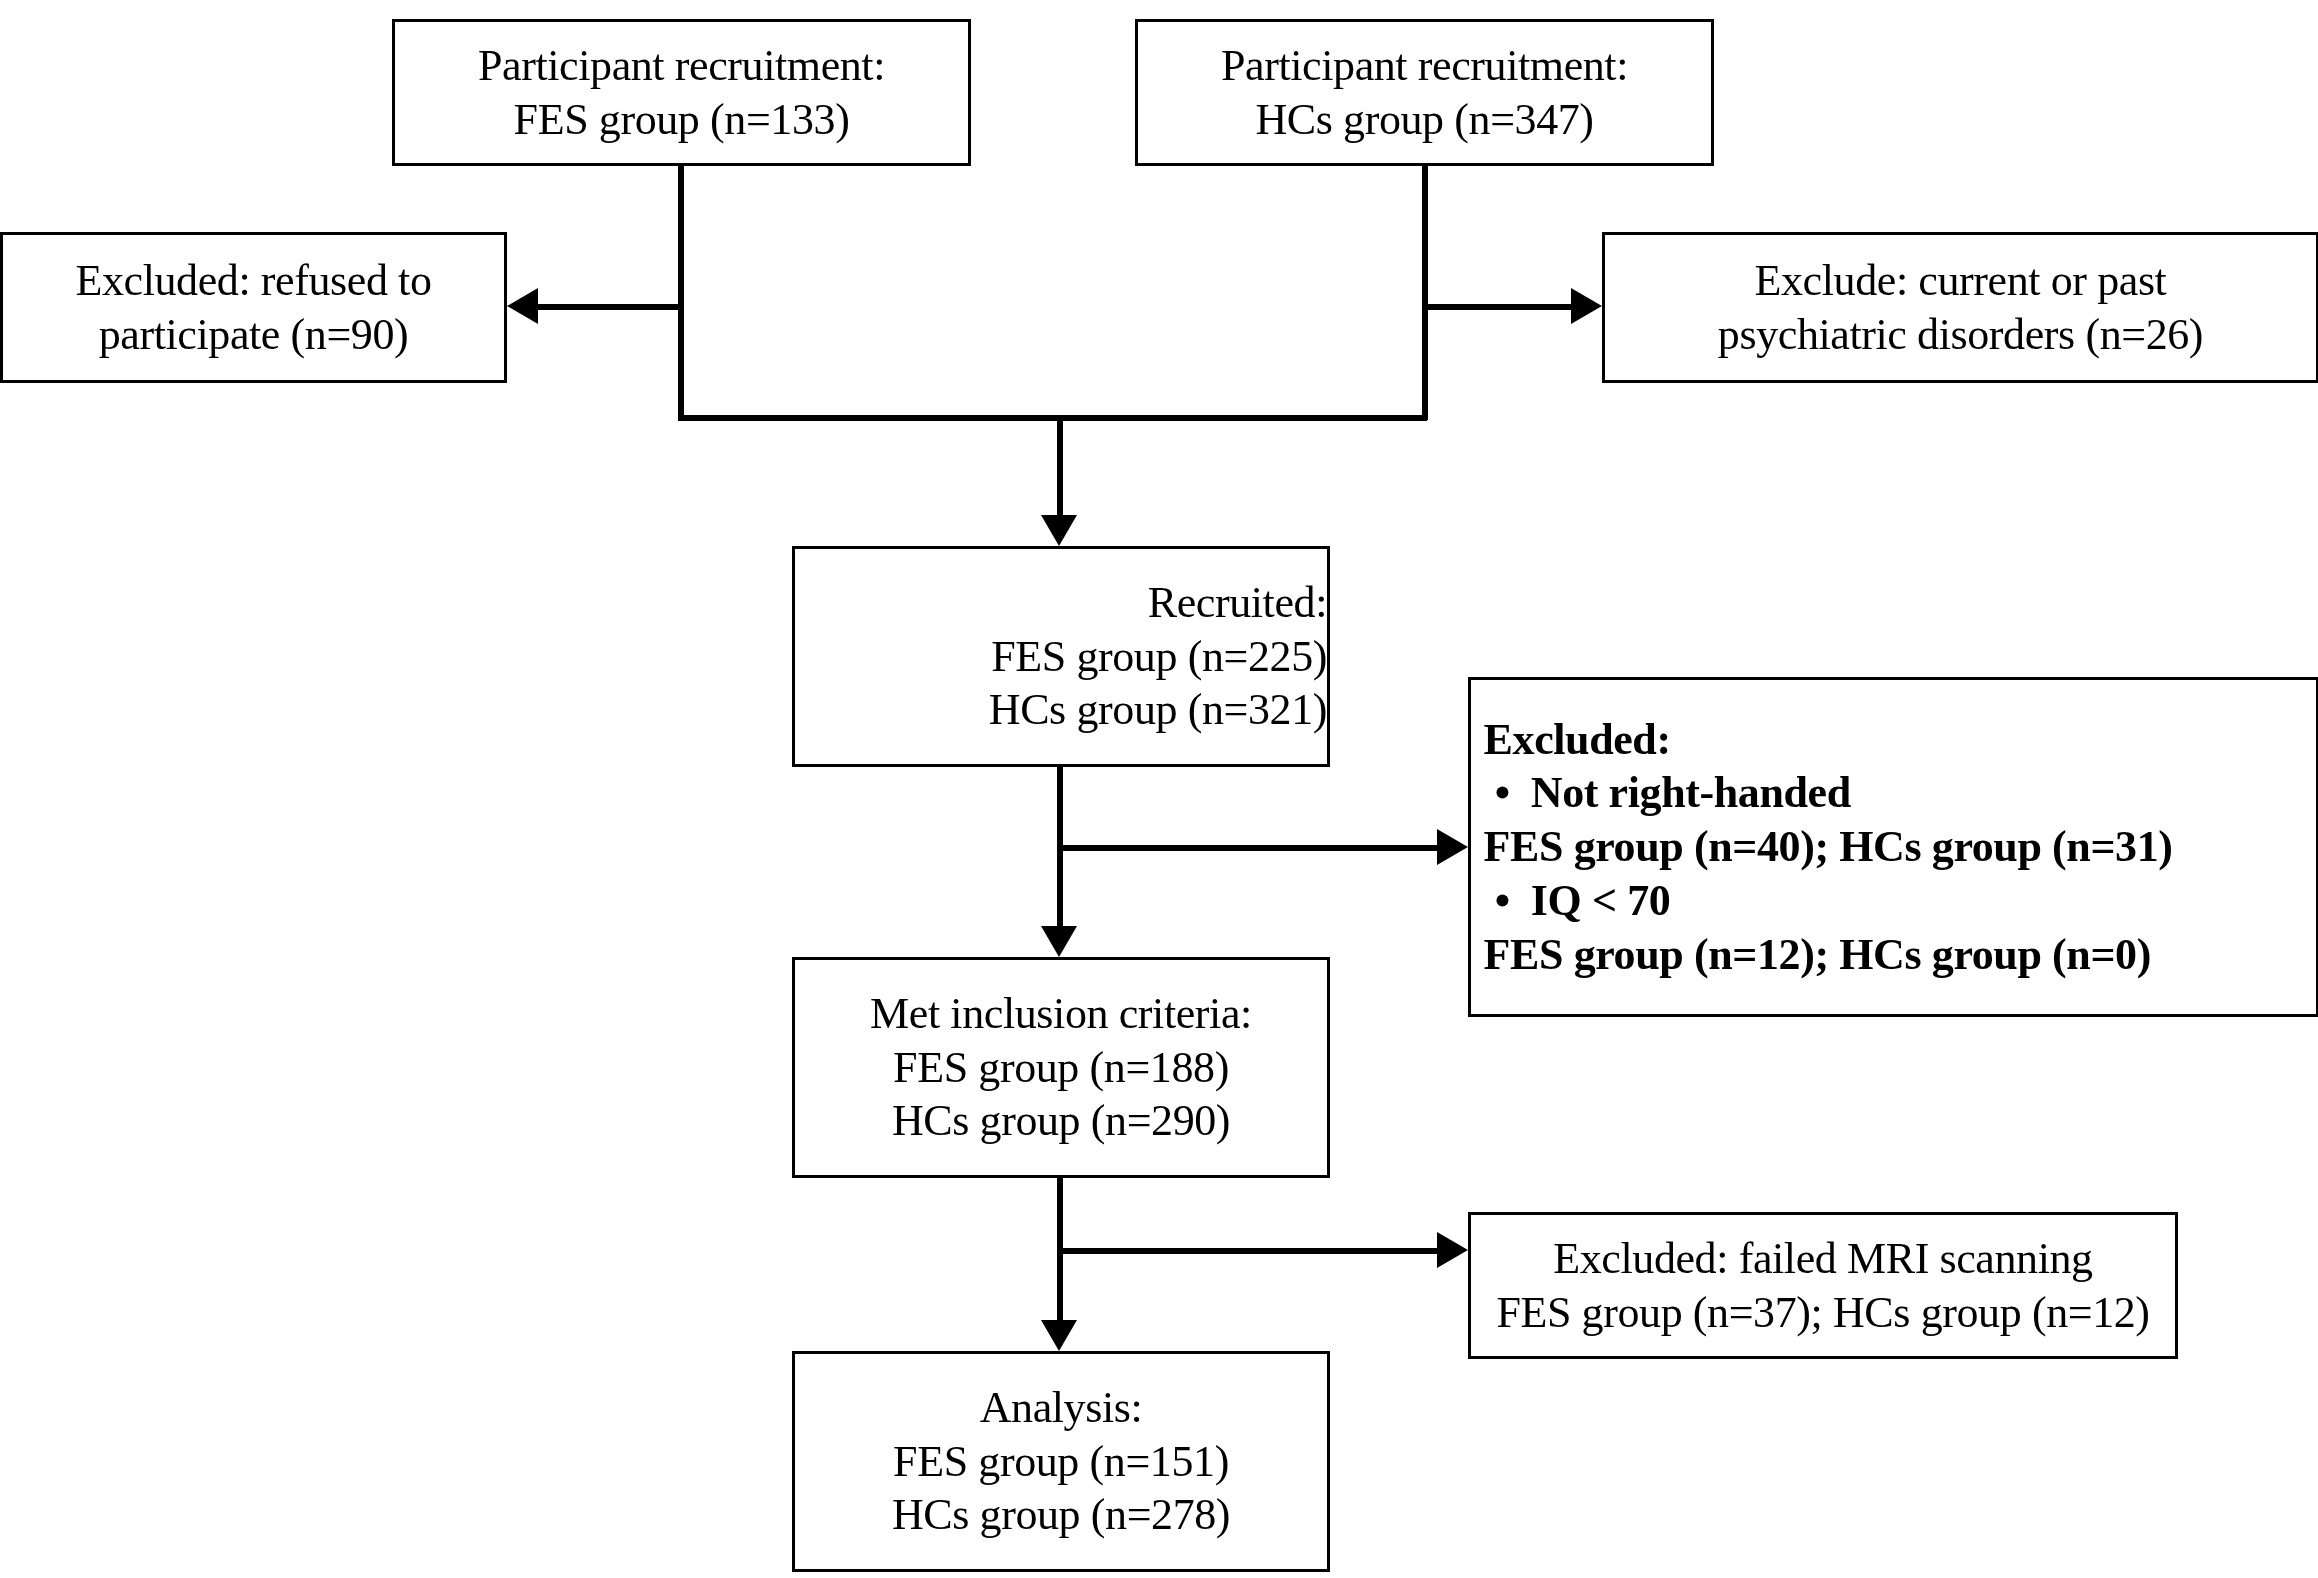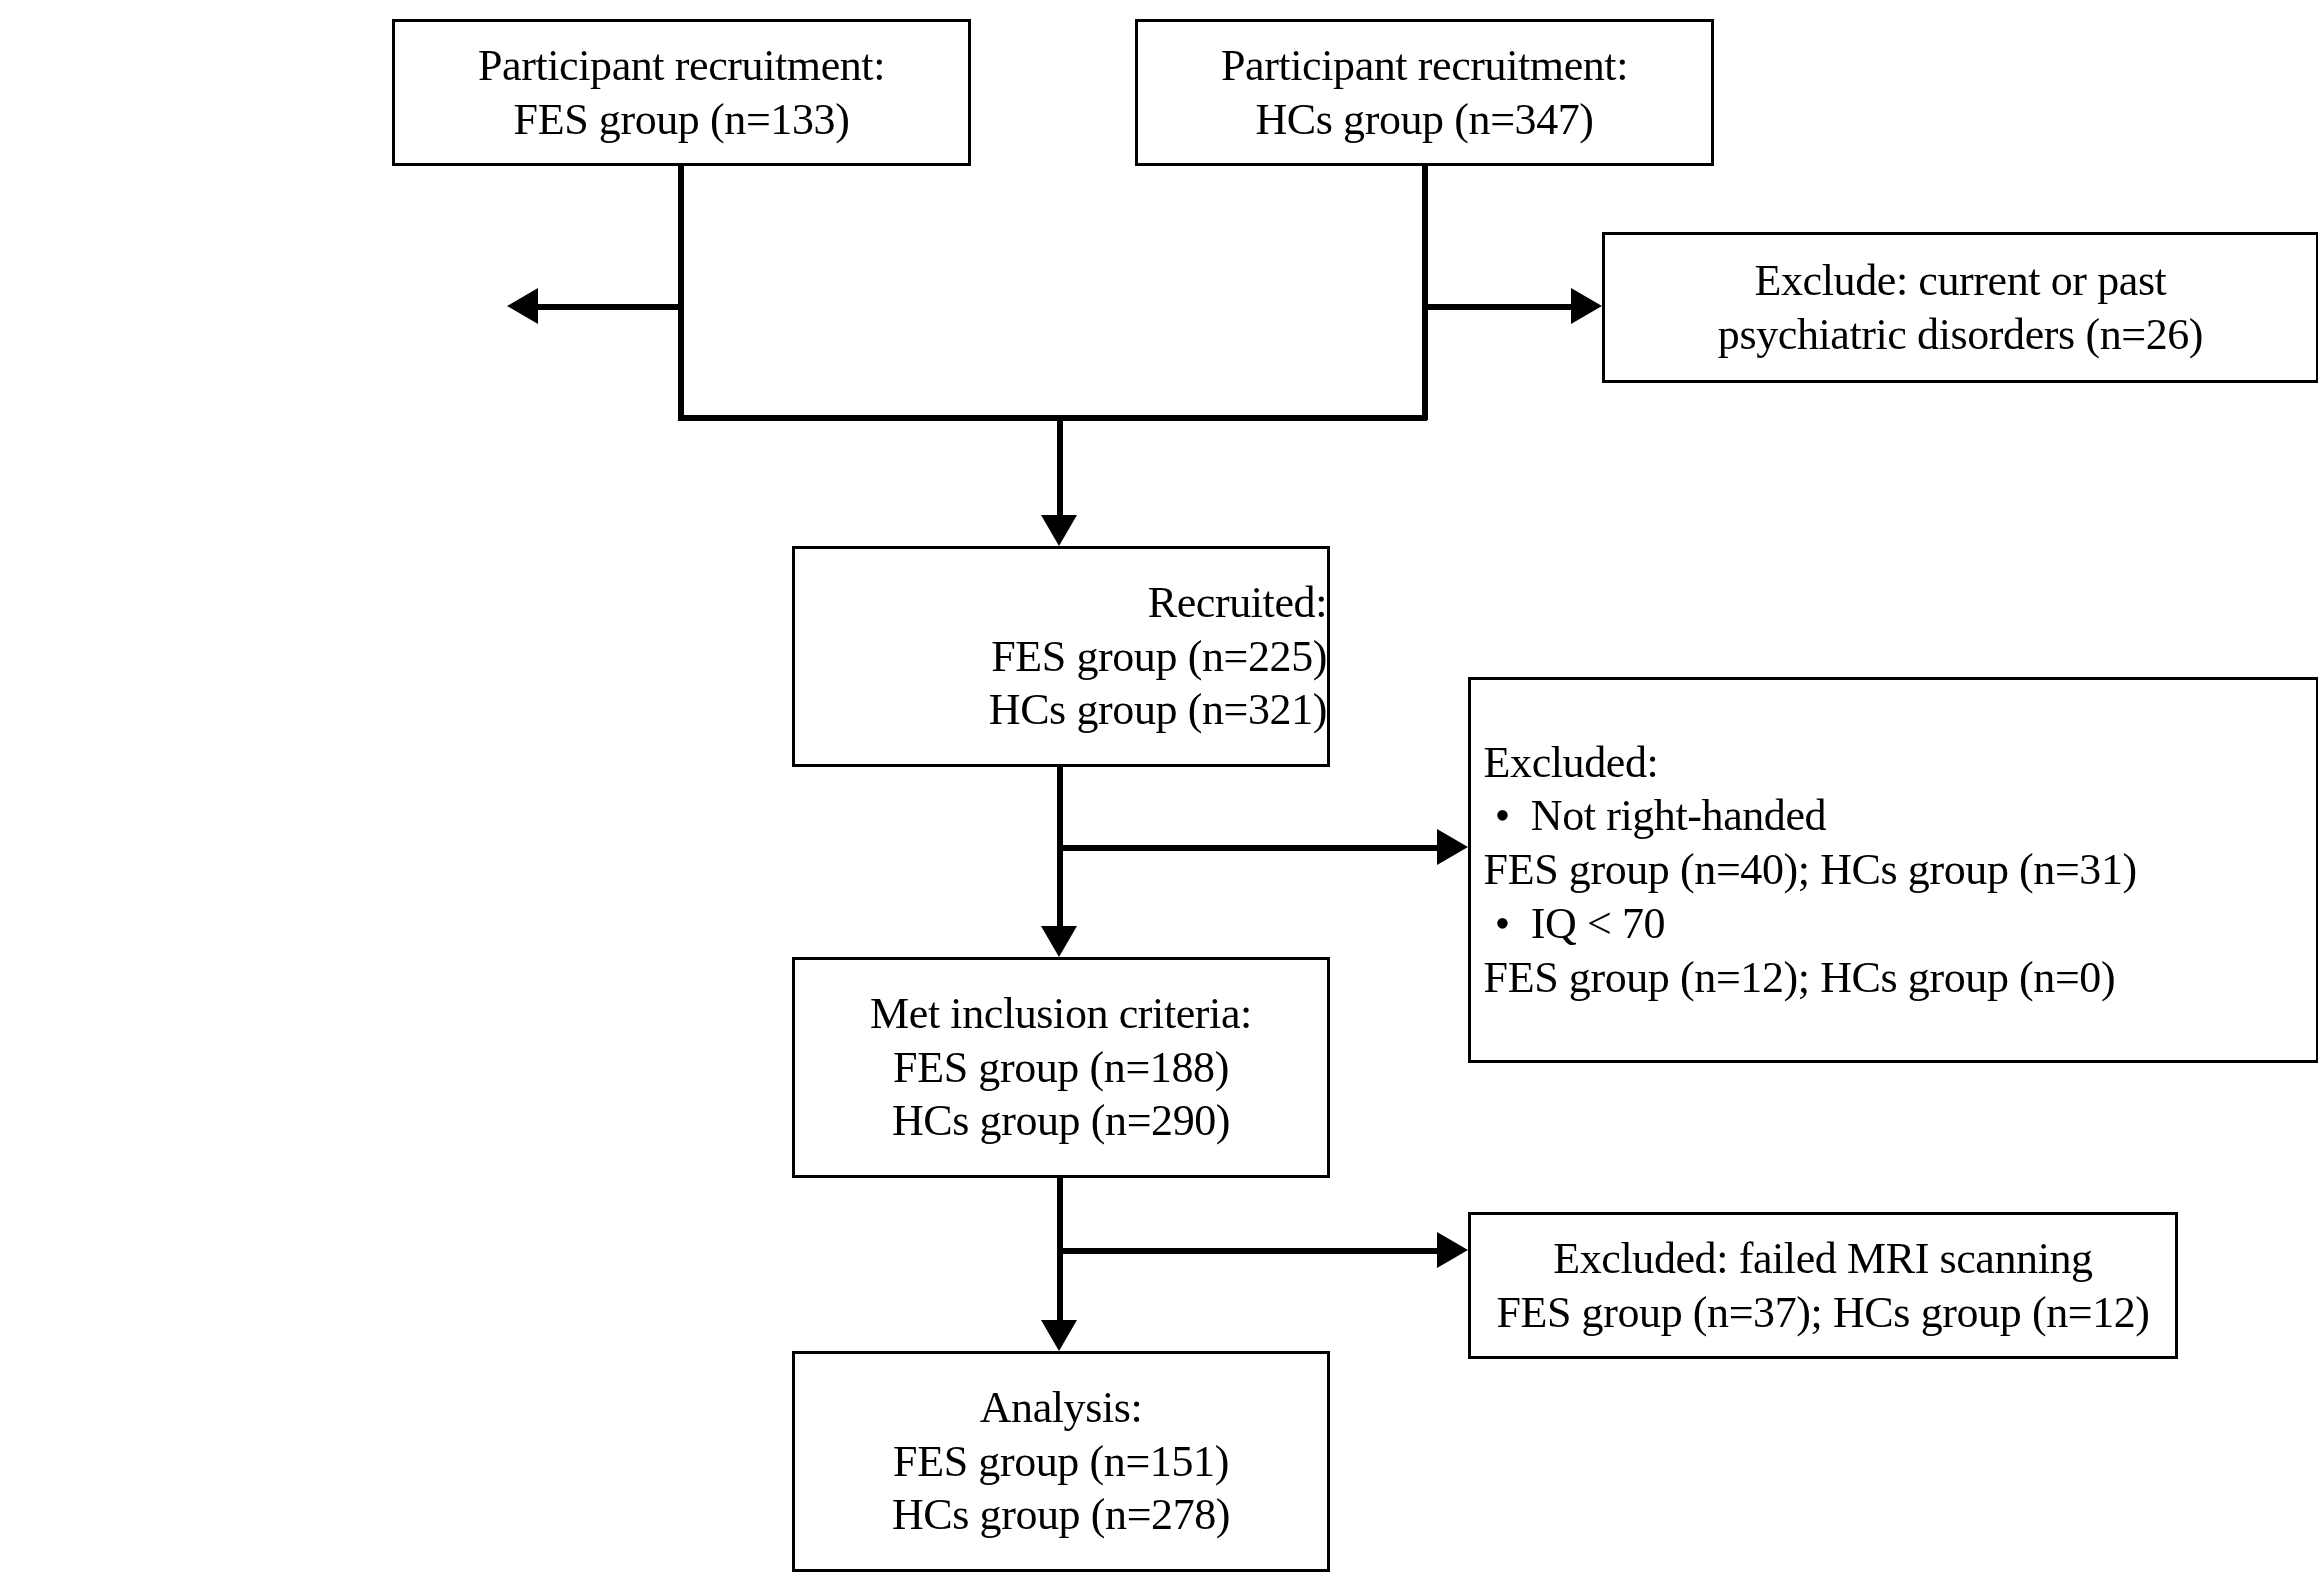--- a/index.html
+++ b/index.html
@@ -85,33 +85,37 @@
   <div class="node center" style="left:392px; top:19px; width:579px; height:147px;">
     <span class="line">Participant recruitment:</span>
     <span class="line">FES group (n=133)</span>
   </div>
 
   <div class="node center" style="left:1135px; top:19px; width:579px; height:147px;">
     <span class="line">Participant recruitment:</span>
     <span class="line">HCs group (n=347)</span>
   </div>
 
+  <div class="node center" style="left:0px; top:232px; width:507px; height:151px;">
+    <span class="line">Excluded: refused to</span>
+    <span class="line">participate (n=90)</span>
+  </div>
 
   <div class="node center" style="left:1602px; top:232px; width:717px; height:151px;text-align:right;">
     <span class="line">Exclude: current or past</span>
     <span class="line">psychiatric disorders (n=26)</span>
   </div>
 
   <div class="node center" style="left:792px; top:546px; width:538px; height:221px;align-items:flex-end;">
     <span class="line">Recruited:</span>
     <span class="line">FES group (n=225)</span>
     <span class="line">HCs group (n=321)</span>
   </div>
 
-  <div class="node left" style="left:1468px; top:677px; width:851px; height:386px;">
+  <div class="node left" style="left:1468px; top:677px; width:851px; height:340px;font-weight:bold;">
     <span class="line">Excluded:</span>
     <span class="bullet-line">
       <span class="dot">•</span><span>Not right-handed</span>
     </span>
     <span class="line">FES group (n=40); HCs group (n=31)</span>
     <span class="bullet-line">
       <span class="dot">•</span><span>IQ &lt; 70</span>
     </span>
     <span class="line">FES group (n=12); HCs group (n=0)</span>
   </div>

